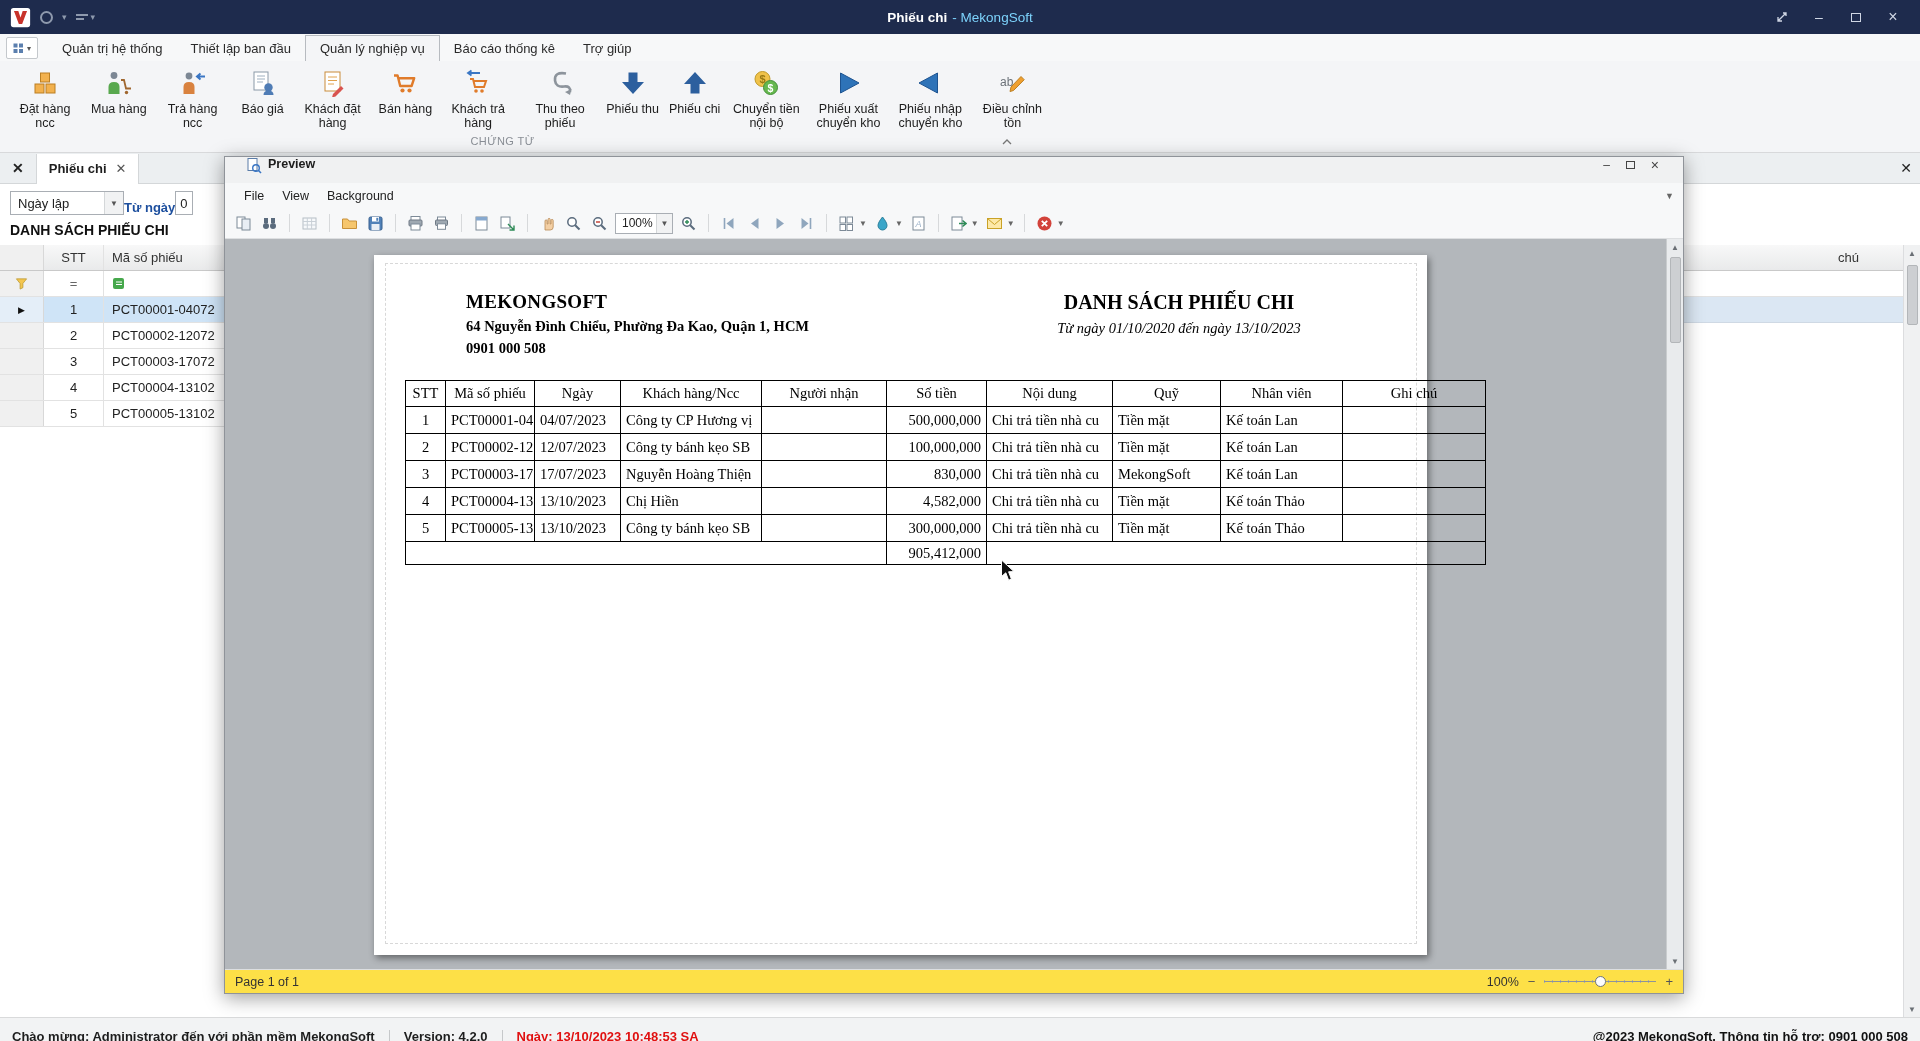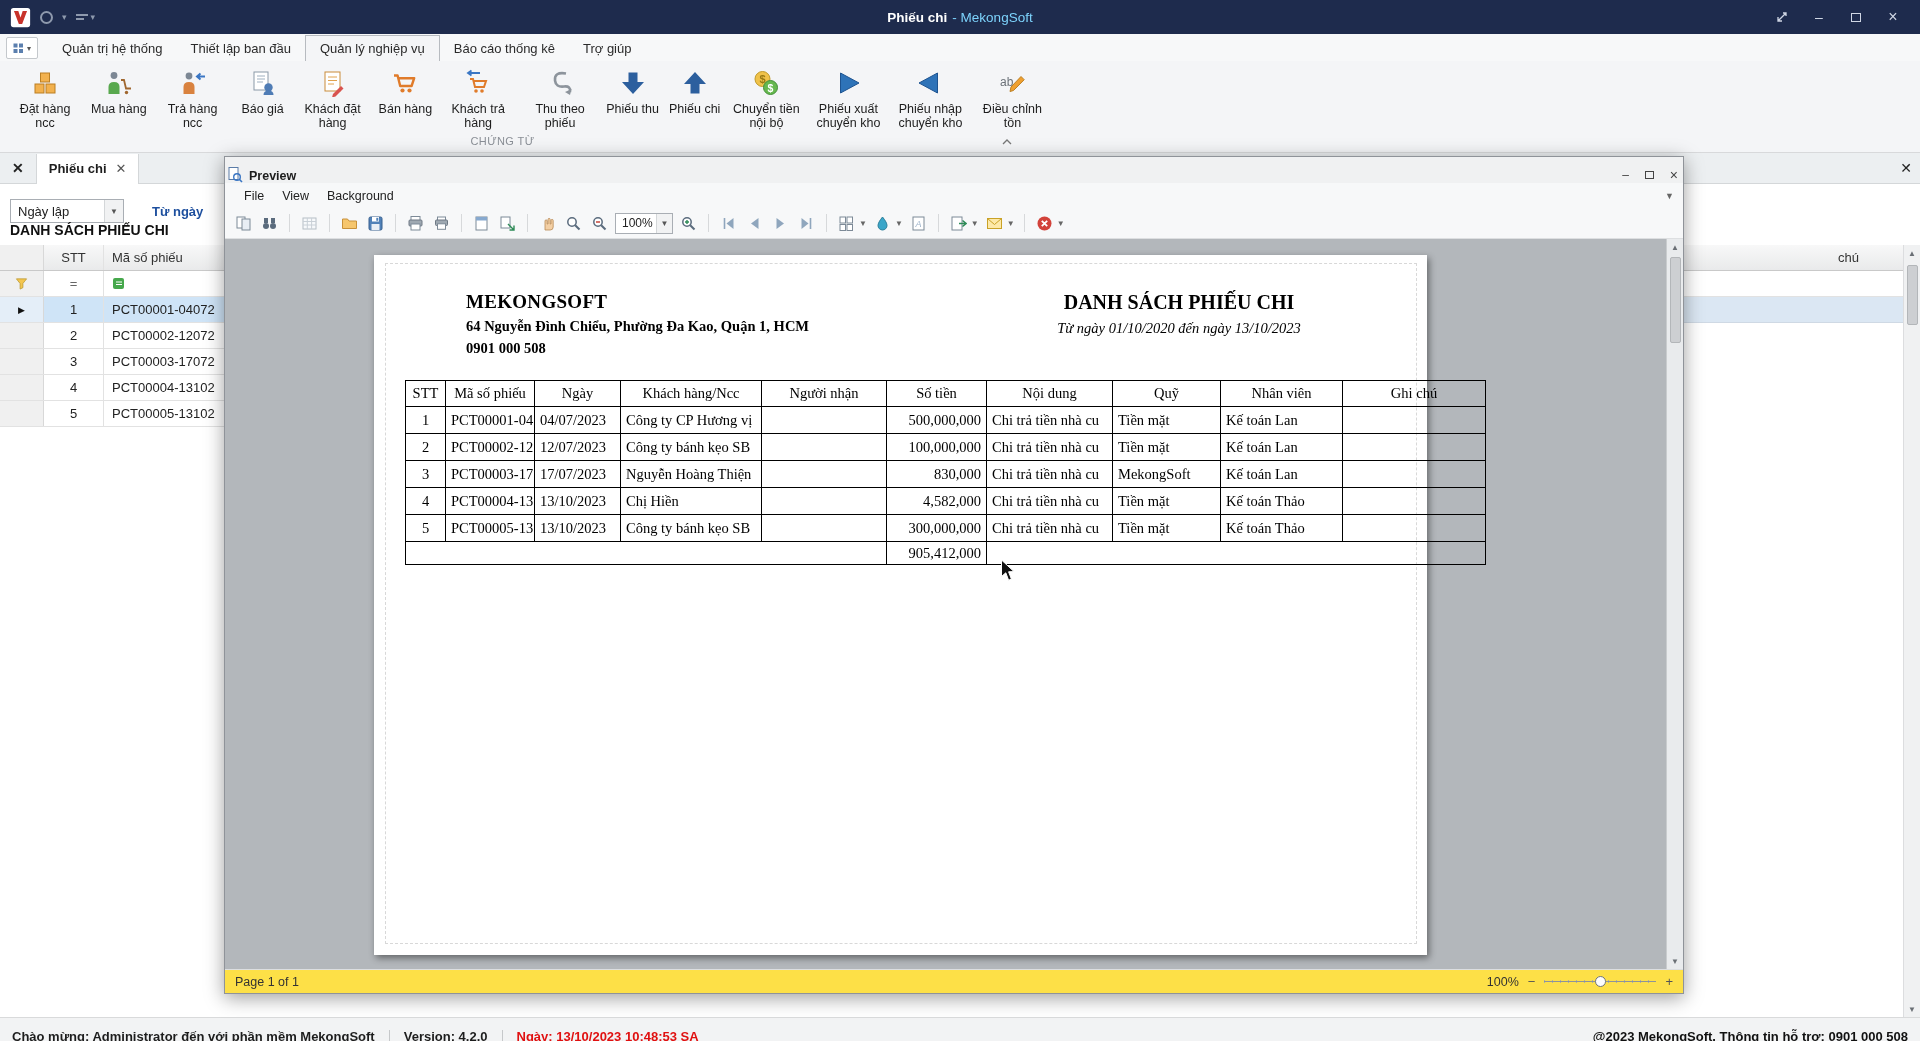--- a/index.html
+++ b/index.html
@@ -30,21 +30,21 @@
 .ribbon-group-label{position:absolute;left:0;top:74px;width:1005px;text-align:center;font-size:11px;color:#8a8f96;letter-spacing:.4px}
 .ribbon-collapse{position:absolute;left:998px;top:74px;width:18px;height:14px;display:flex;align-items:center;justify-content:center}
 
 .doctabs{position:absolute;left:0;top:153px;width:1920px;height:31px;background:#eceff1;border-bottom:1px solid #d4d7d9;display:flex;align-items:center}
 .dt-close{padding:0 12px;font-size:14px;color:#222;font-weight:bold}
 .dtab{height:30px;margin-top:1px;background:#fff;border-left:1px solid #d4d7d9;border-right:1px solid #d4d7d9;display:flex;align-items:center;gap:9px;padding:0 12px;font-size:13px;font-weight:bold;color:#1d1d1d}
 .dtab .x{color:#555;font-weight:normal;font-size:13px}
 .dt-right-close{margin-left:auto;padding-right:8px;font-size:14px;color:#222}
 
 .left-panel{position:absolute;left:0;top:184px;width:420px;height:833px;background:#fff}
-.lp-controls{position:absolute;left:10px;top:15px;display:flex;align-items:center;gap:28px}
+.lp-controls{position:absolute;left:10px;top:7px;display:flex;align-items:flex-end;gap:0}
 .lp-combo{width:114px;height:24px;border:1px solid #a9aeb4;background:#fff;display:flex;align-items:center;font-size:13px;padding-left:7px}
 .lp-combo .cbtn{margin-left:auto;width:19px;height:22px;background:#f1f2f3;border-left:1px solid #d4d7d9;display:flex;align-items:center;justify-content:center;font-size:8px;color:#555}
 .lp-fromlabel{color:#1d4f9e;font-weight:bold;font-size:13px}
 .lp-input{width:18px;height:24px;border:1px solid #a9aeb4;background:#fff;font-size:13px;display:flex;align-items:center;padding-left:4px}
 .lp-title{position:absolute;left:10px;top:38px;font-size:14px;font-weight:bold;color:#101010}
 .lgrid{position:absolute;left:0;top:61px;width:420px;font-size:13px}
 .lg-row{display:flex;height:26px;border-bottom:1px solid #e2e2e2;background:#fff}
 .lg-row.head{background:linear-gradient(#f8f8f8,#e9eaeb);border-bottom:1px solid #c9c9c9;color:#333}
 .lg-row.selected{background:#cfe4f7}
 .lg-ind{width:44px;background:#f0f0f0;border-right:1px solid #d8d8d8;display:flex;align-items:center;justify-content:center}
@@ -56,21 +56,21 @@
 
 .rs-header{position:absolute;left:1684px;top:245px;width:219px;height:26px;background:linear-gradient(#f8f8f8,#e9eaeb);border-bottom:1px solid #c9c9c9;display:flex;align-items:center;justify-content:flex-end;padding-right:44px;font-size:13px;color:#333}
 .rs-filter{position:absolute;left:1684px;top:271px;width:219px;height:26px;background:#fff;border-bottom:1px solid #e2e2e2}
 .rs-selected{position:absolute;left:1684px;top:297px;width:219px;height:26px;background:#dbe7f3;border-bottom:1px solid #cfd9e4}
 .main-vscroll{position:absolute;left:1903px;top:245px;width:17px;height:772px;background:#f0f1f2;border-left:1px solid #dcdddf;display:flex;flex-direction:column;align-items:center}
 .sc-arrow{height:16px;display:flex;align-items:center;justify-content:center;font-size:8px;color:#6a6f75;width:100%}
 .sc-thumb{width:11px;height:60px;background:#cdcfd2;border:1px solid #b3b6b9;border-radius:2px;margin-top:4px}
 .sc-bottom{margin-top:auto}
 
 .preview{position:absolute;left:224px;top:156px;width:1460px;height:838px;background:#fff;border:1px solid #8f9399;box-shadow:0 4px 18px rgba(0,0,0,.38);display:flex;flex-direction:column;z-index:10}
-.pv-titlebar{height:26px;background:#f0f1f2;display:flex;align-items:flex-end;padding:0 1px;flex:0 0 auto}
+.pv-titlebar{height:26px;background:#f0f1f2;display:flex;align-items:flex-start;padding:0 20px;flex:0 0 auto}
 .pv-title{font-size:12.5px;font-weight:bold;color:#1d1d1d;margin-left:6px}
 .pv-btns{margin-left:auto;display:flex;align-items:center;gap:16px;padding-right:4px;color:#444;font-size:12px}
 .pv-max{width:9px;height:8px;border:1px solid #444}
 .pv-menubar{height:25px;background:#f7f8f9;display:flex;align-items:center;padding-left:10px;font-size:12.5px;color:#222;flex:0 0 auto}
 .pv-menu-item{padding:3px 9px}
 .pv-menubar .mcaret{margin-left:auto;padding-right:9px;color:#666;font-size:9px}
 .pv-toolbar{height:31px;background:#f7f8f9;border-bottom:1px solid #dddfe1;display:flex;align-items:center;padding-left:8px;gap:5px;flex:0 0 auto}
 .tbico{width:21px;height:21px;display:flex;align-items:center;justify-content:center;border-radius:2px}
 .tbsep{width:1px;height:18px;background:#d7d9db;margin:0 4px}
 .tbcaret{font-size:8px;color:#666;margin-left:-3px}

